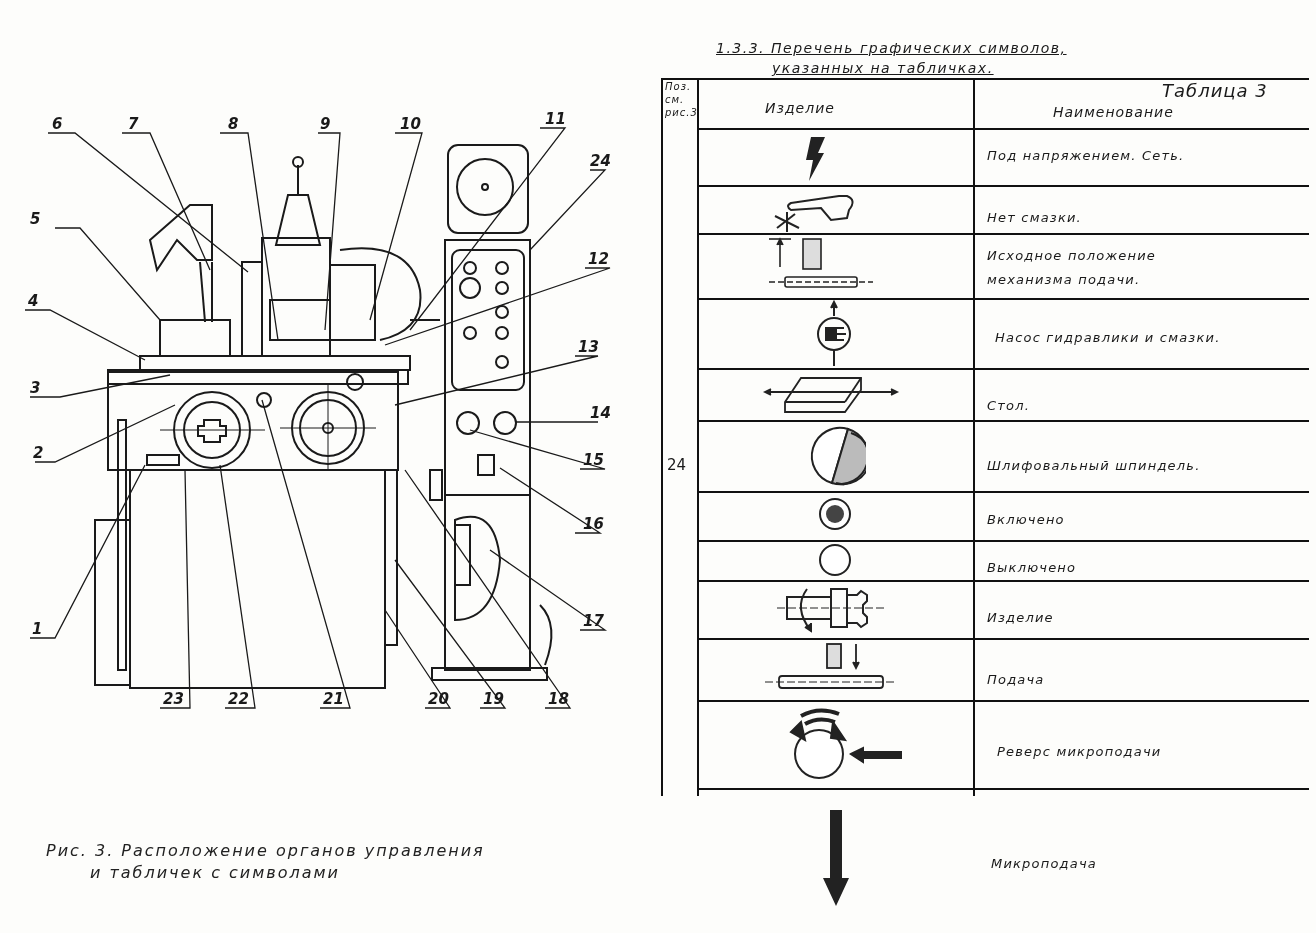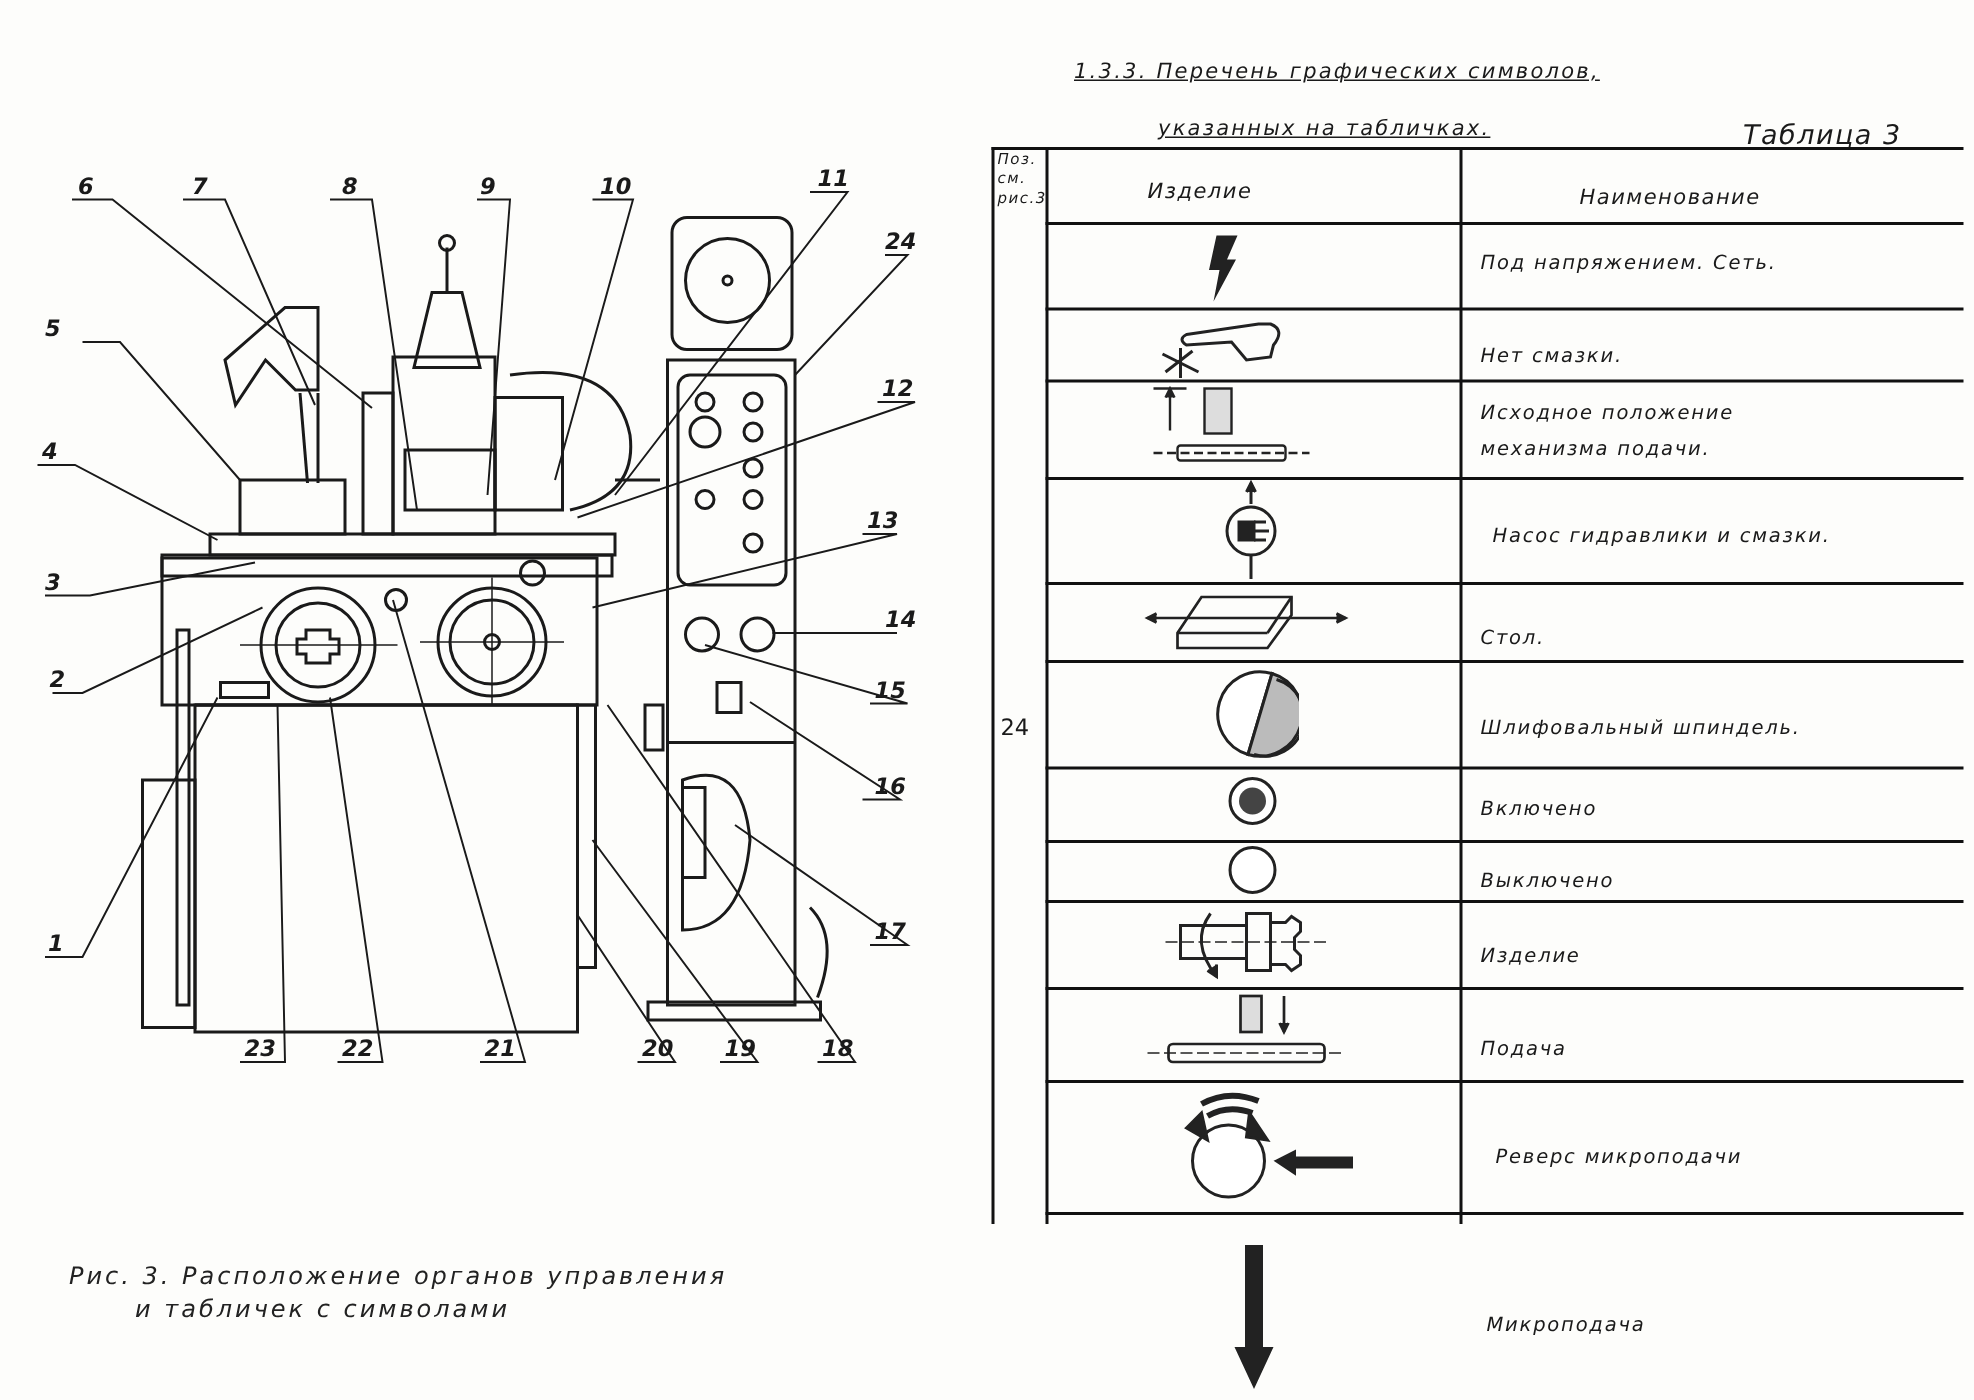--- a/index.html
+++ b/index.html
@@ -4,24 +4,24 @@
 <style>
   html,body{margin:0;padding:0;background:#fdfdfb;}
   body{width:1316px;height:933px;position:relative;overflow:hidden;
        font-family:"DejaVu Sans",sans-serif;color:#1a1a1a;font-style:italic;}
   .abs{position:absolute;}
   .hw{font-style:italic;letter-spacing:1px;}
   #drawing{position:absolute;left:0;top:0;width:640px;height:933px;}
   .caption{left:46px;top:840px;font-size:16px;line-height:22px;letter-spacing:2px;color:#222;}
   .caption .l2{padding-left:44px;}
   .sec-title{left:716px;top:38px;font-size:14px;line-height:20px;letter-spacing:1.5px;text-decoration:underline;}
-  .sec-title .l2{padding-left:56px;margin-top:18px;}
+  .sec-title .l2{padding-left:56px;}
   .tbl-label{left:1162px;top:80px;font-size:18px;letter-spacing:1px;}
   
-  .table{position:absolute;left:661px;top:98px;width:648px;height:718px;}
+  .table{position:absolute;left:661px;top:78px;width:648px;height:718px;}
   .hline{position:absolute;height:2px;background:#111;left:0;right:0;}
   .vline{position:absolute;width:2px;background:#111;top:0;bottom:0;}
   .hdr{position:absolute;font-size:14px;letter-spacing:1px;}
   .pos-hdr{left:4px;top:2px;font-size:10px;line-height:13px;}
   .name{position:absolute;left:326px;font-size:13px;letter-spacing:1.2px;line-height:24px;}
   .sym{position:absolute;}
   .pos24{position:absolute;left:6px;top:378px;font-size:15px;font-style:normal;}
 </style>
 </head>
 <body>

